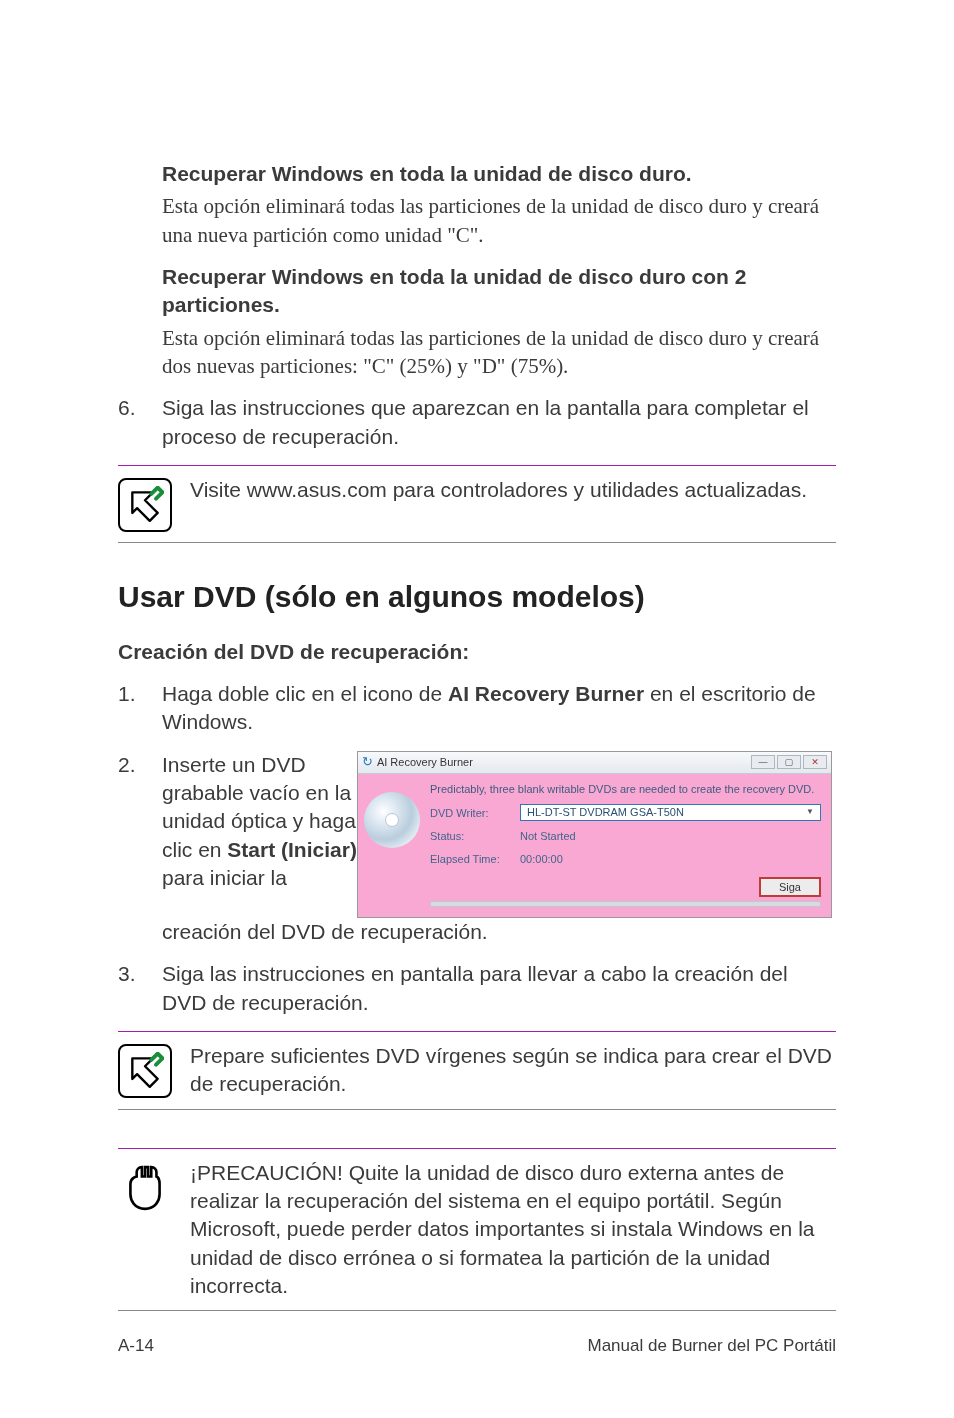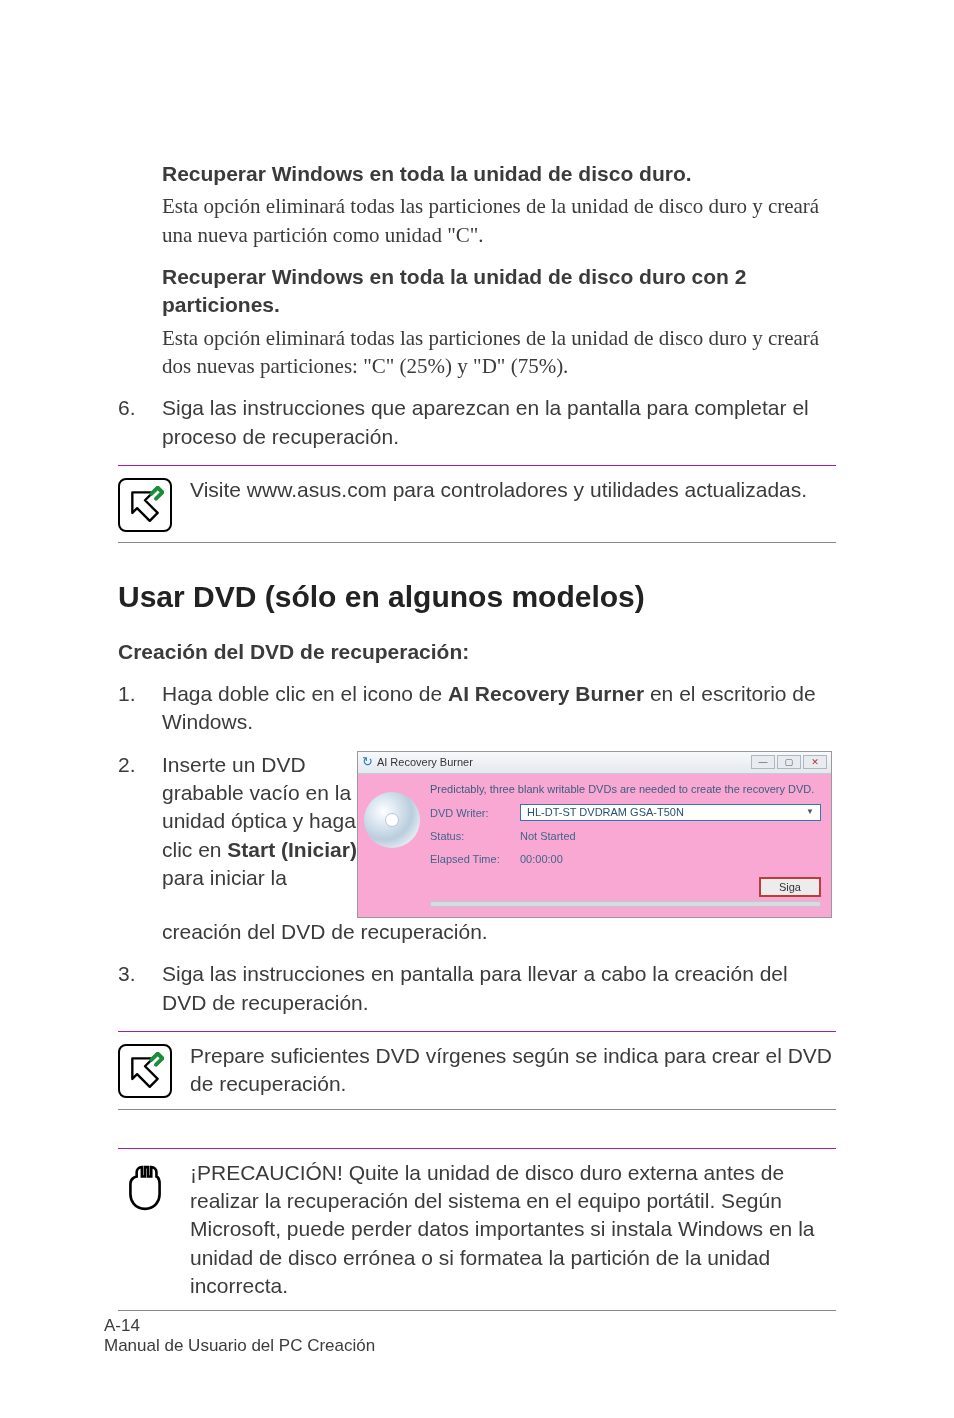--- a/index.html
+++ b/index.html
@@ -103,26 +103,25 @@
     .ss-dd { font-size: 8px; color: #555; }
     .ss-start {
       border: 2px solid #c03a3a; background: #ececec; color: #333;
       padding: 2px 18px; font-size: 11px; float: right;
       margin-top: 2px;
     }
     .ss-progress { height: 6px; background: #d6dbe1; border: 1px solid #bfc7cf; border-radius: 2px; margin-top: 4px; }
     .footer {
       position: absolute;
       bottom: 62px;
-      left: 104px; right: 118px;
+      left: 118px; right: 118px;
       display: flex;
       justify-content: space-between;
       font-size: 17px;
       color: #3b3b3b;
-      flex-direction: column;
     }
     .gap { height: 18px; }
     strong { font-weight: 700; }
   </style>
 </head>
 <body>
 
 <div class="content">
 
   <div class="indent1">
@@ -232,14 +231,14 @@
         <path d="M24 44 C14 44 10 36 10 30 L10 20 C10 14 16 13 16 13 L16 9 C16 6 18 4 21 4 L21 13 L24 13 L24 4 L27 4 L27 13 L30 13 L30 4 C33 4 35 6 35 9 L35 13 C35 13 38 14 38 20 L38 30 C38 36 34 44 24 44 Z" fill="none" stroke="#000" stroke-width="2.5"></path>
       </svg>
     </div>
     <div class="note-text">¡PRECAUCIÓN! Quite la unidad de disco duro externa antes de realizar la recuperación del sistema en el equipo portátil. Según Microsoft, puede perder datos importantes si instala Windows en la unidad de disco errónea o si formatea la partición de la unidad incorrecta.</div>
   </div>
 
 </div>
 
 <div class="footer">
   <span>A-14</span>
-  <span>Manual de Usuario del PC Creación</span>
+  <span>Manual de Burner del PC Portátil</span>
 </div>
 
 </body></html>

